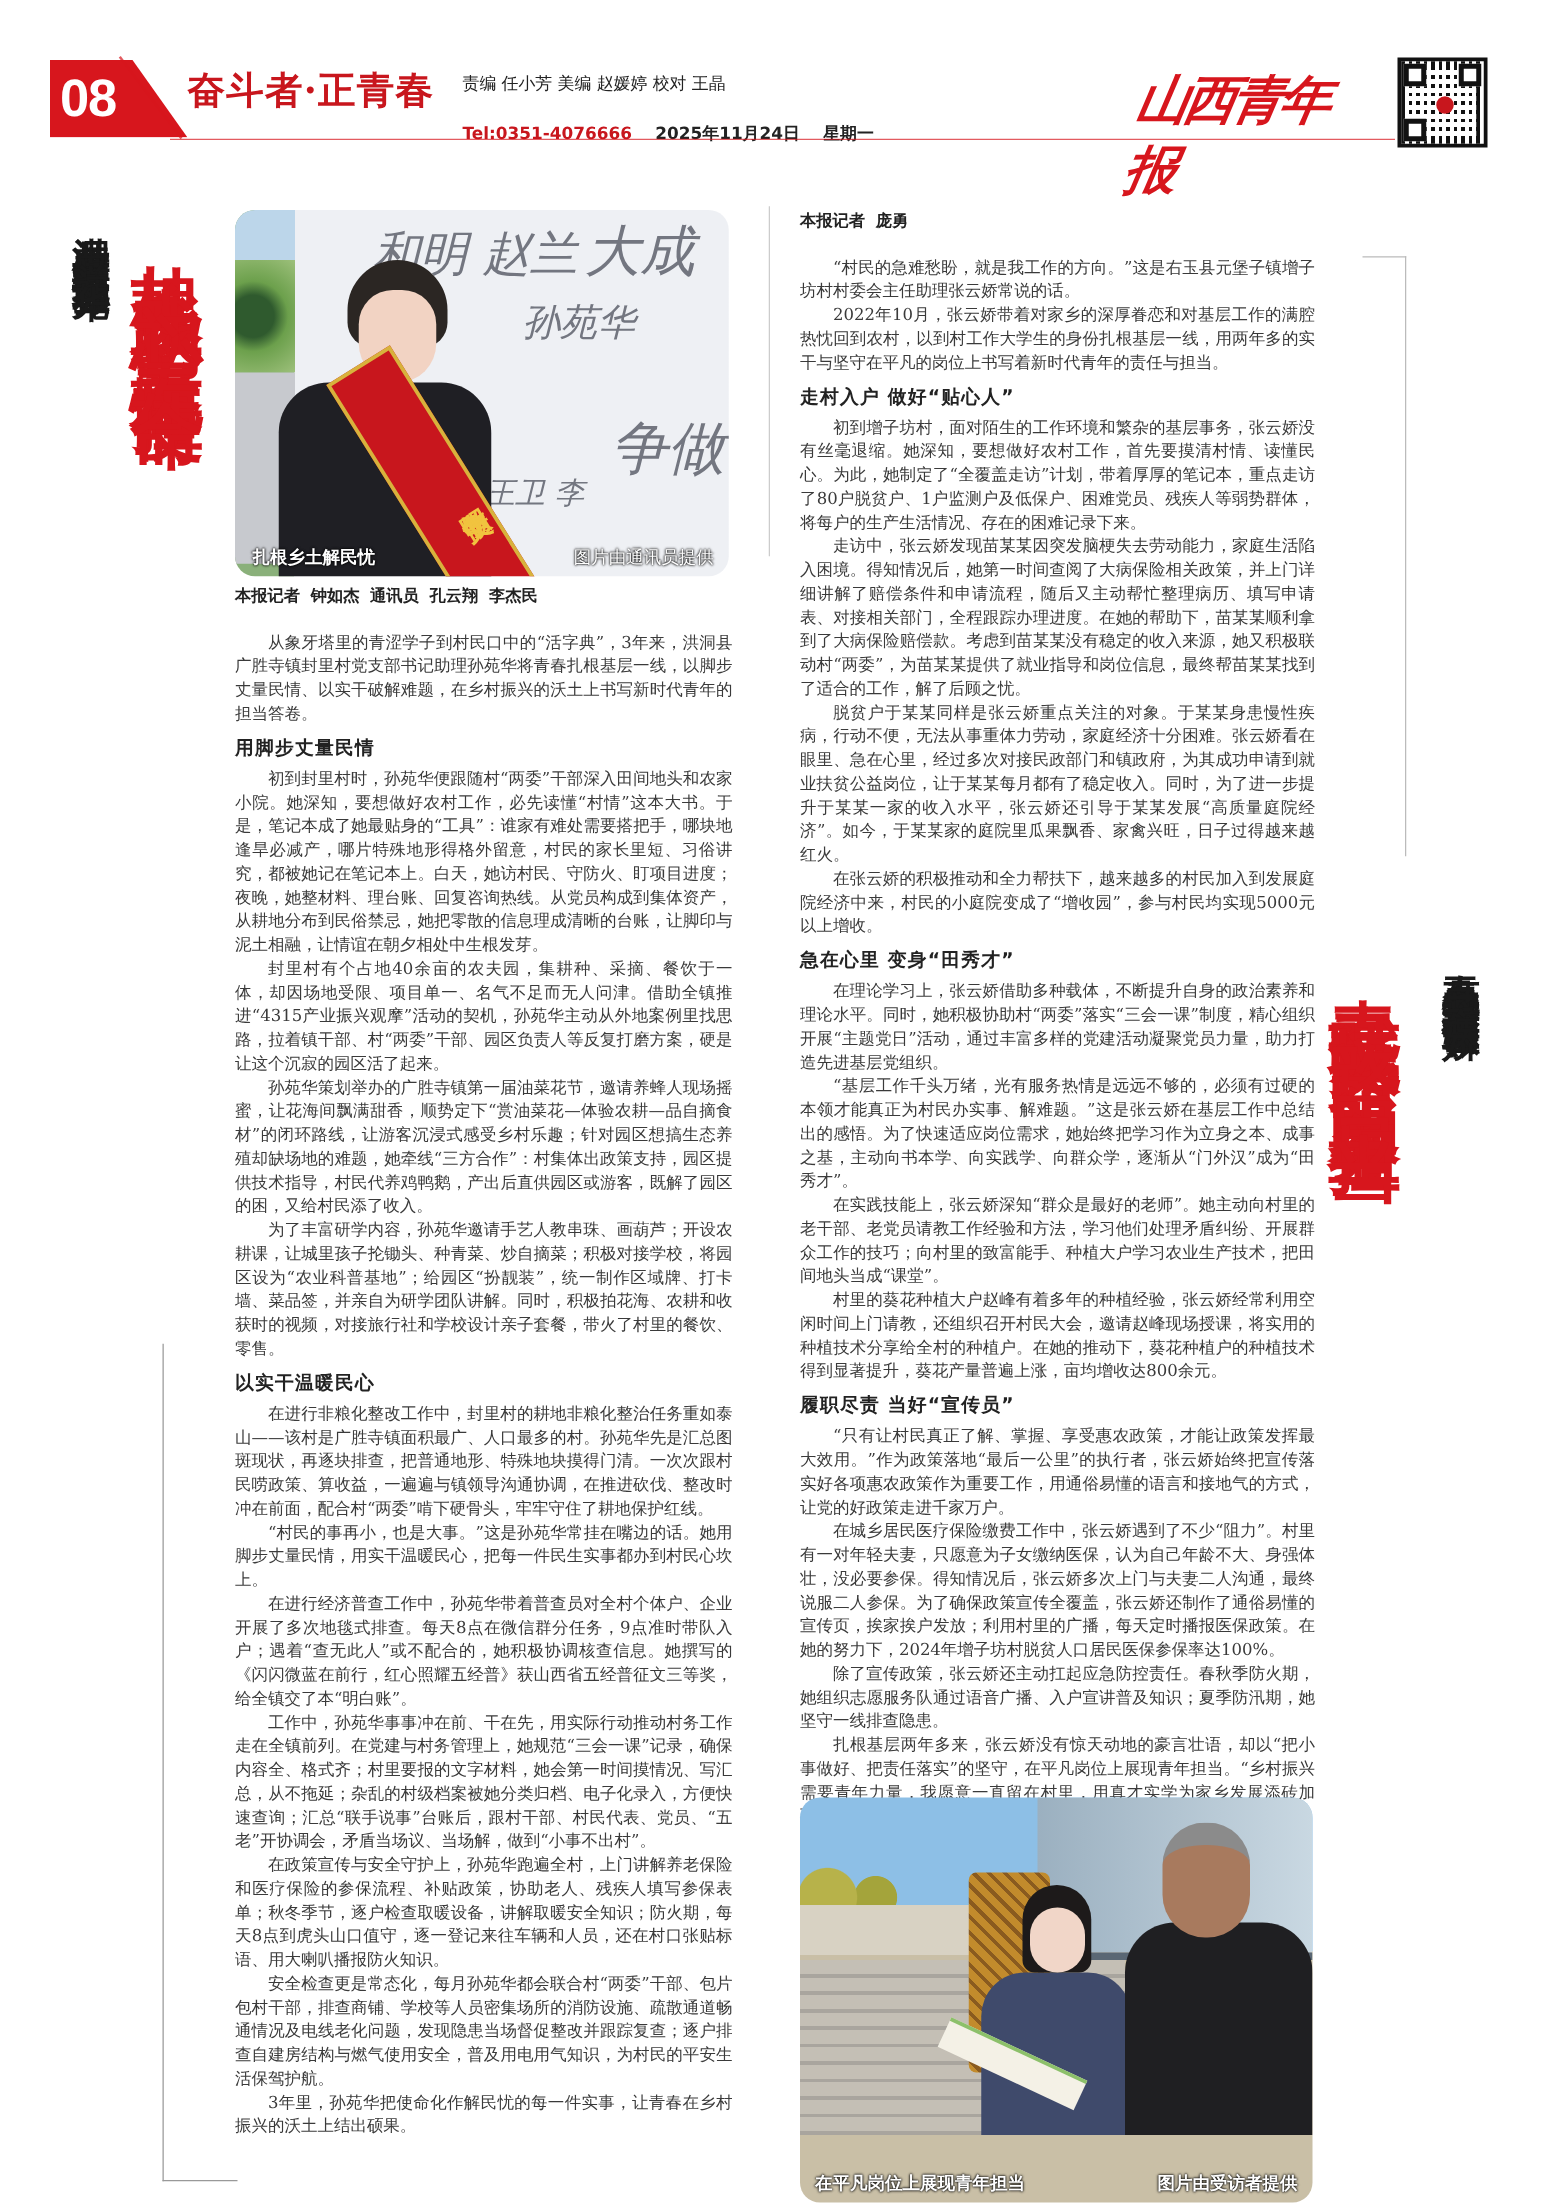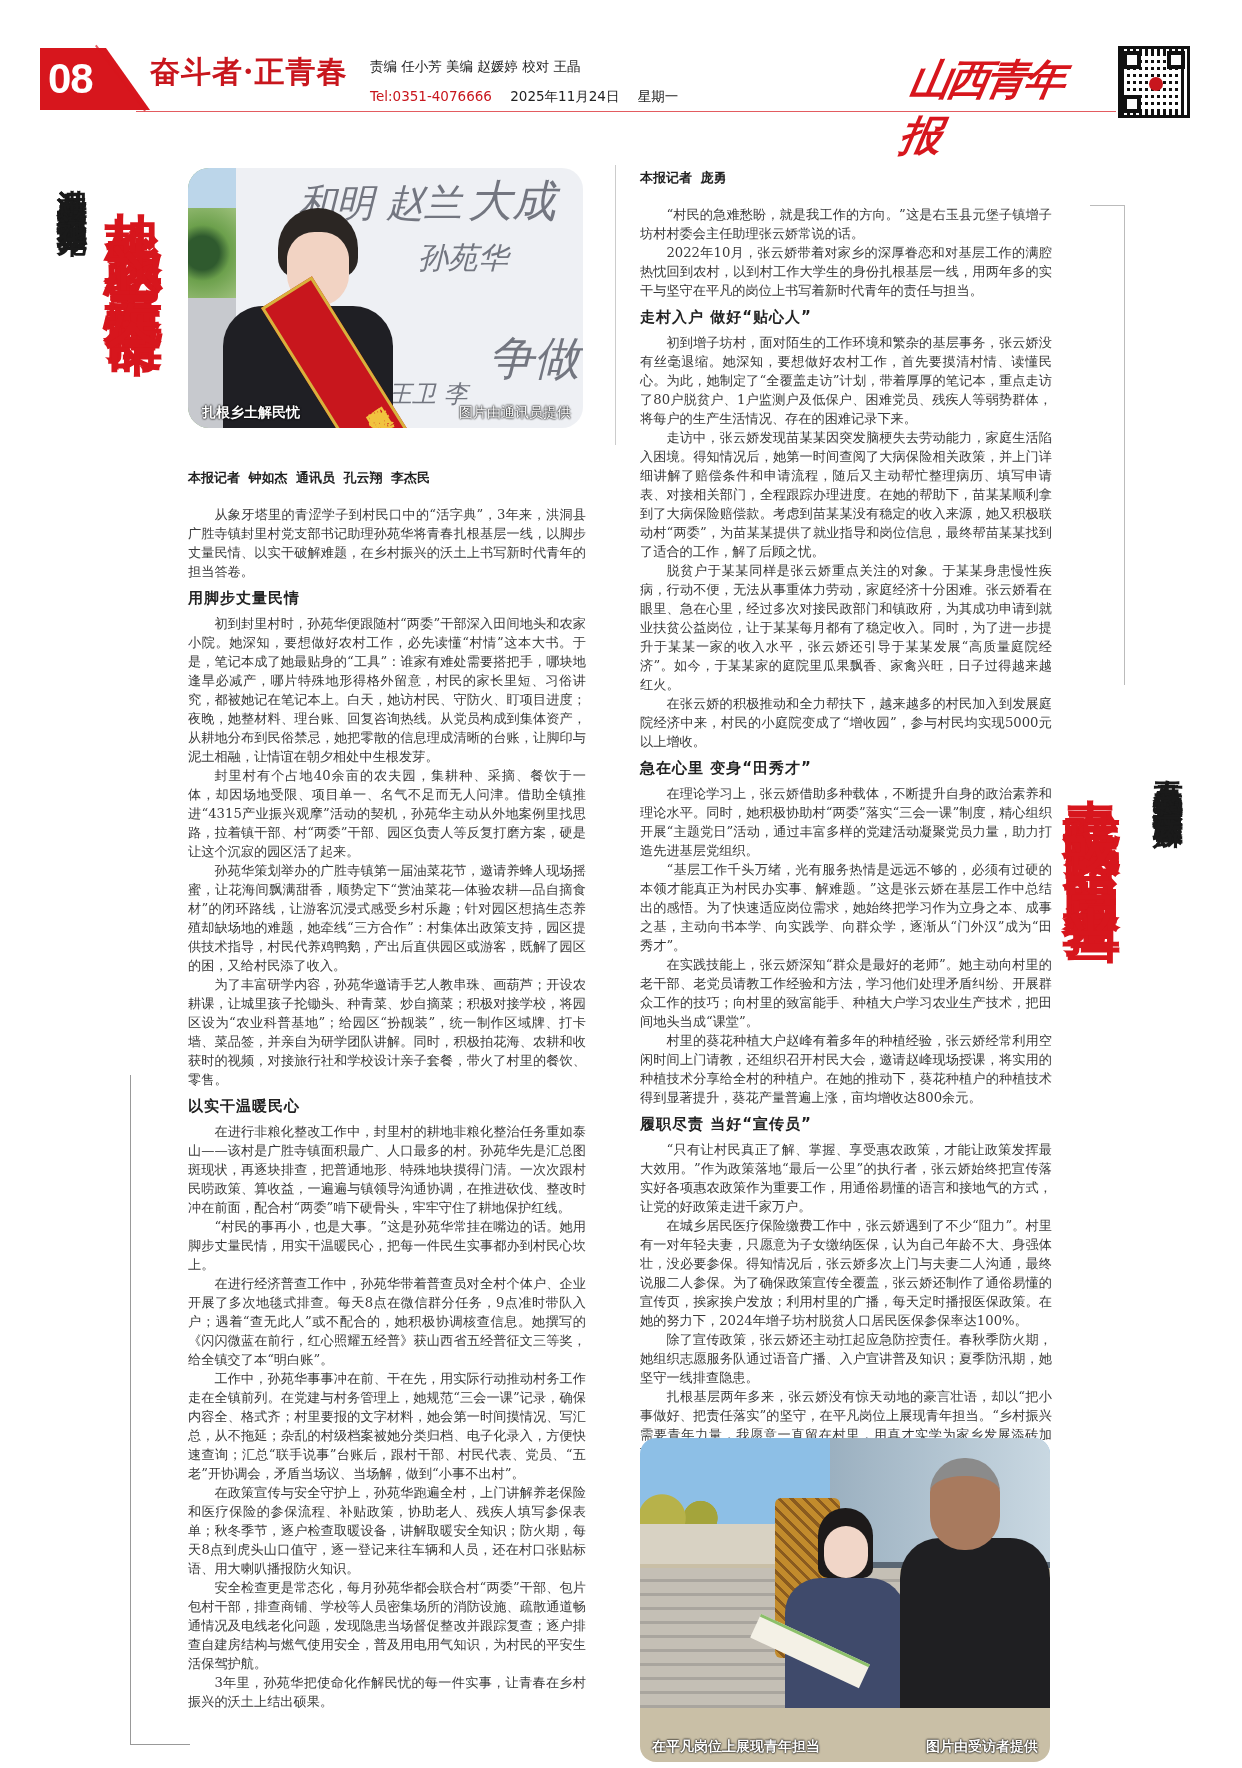--- a/index.html
+++ b/index.html
@@ -15,21 +15,21 @@
     color: #fff; font-family: "Liberation Sans", sans-serif; font-weight: bold;
     font-size: 42px; line-height: 62px; padding-left: 8px; letter-spacing: -1px;
   }
   .page-slash { position: absolute; left: 95px; top: 46px; width: 2px; height: 82px; background: #d7161d; transform: rotate(-37deg); transform-origin: top left; opacity: .7; }
   .section-title {
     position: absolute; left: 150px; top: 52px; font-size: 30px; font-weight: bold;
     color: #c8161d; letter-spacing: 1px; font-family: "DejaVu Serif", serif;
   }
   .editors { position: absolute; left: 370px; top: 58px; font-size: 13.5px; color: #222; font-family: "DejaVu Sans", sans-serif; }
   .editors .tel { color: #c8161d; }
-  .editors .line2 { margin-top: 12px; }
+  .editors .line2 { margin-top: 22px; font-weight: bold; }
   .editors .line2 span { margin-right: 14px; }
   .mast-rule { position: absolute; left: 136px; top: 111px; width: 980px; height: 1px; background: #d7161d; opacity: .7; }
   .logo {
     position: absolute; left: 905px; top: 52px; font-size: 42px; color: #d7161d;
     font-style: italic; font-weight: bold; font-family: "DejaVu Serif", serif; letter-spacing: -4px;
     transform: skewX(-10deg);
   }
   .qr {
     position: absolute; left: 1118px; top: 46px; width: 72px; height: 72px;
     background:
@@ -48,21 +48,21 @@
   .right-main { left: 1060px; top: 752px; font-size: 58px; color: #d7161d; font-weight: bold; letter-spacing: 6px; line-height: 64px; font-family: "DejaVu Sans", sans-serif; }
   .right-sub { left: 1148px; top: 756px; font-size: 30px; color: #1a1a1a; font-weight: bold; letter-spacing: 2px; line-height: 40px; font-family: "DejaVu Serif", serif; }
   .gap-word { display: inline-block; height: 30px; }
 
   .bracket-left { position: absolute; left: 130px; top: 1075px; width: 60px; height: 670px; border-left: 1px solid #999; border-bottom: 1px solid #999; }
   .bracket-right { position: absolute; left: 1090px; top: 205px; width: 35px; height: 480px; border-right: 1px solid #bbb; border-top: 1px solid #bbb; }
   .col-divider { position: absolute; left: 615px; top: 165px; width: 1px; height: 280px; background: #ccc; }
 
   
   .photo { position: absolute; border-radius: 16px; overflow: hidden; }
-  .photo1 { left: 188px; top: 168px; width: 395px; height: 260px; background: linear-gradient(90deg, #8ab07a 0 12%, #eef0f4 12% 100%); border-radius: 21px; }
+  .photo1 { left: 188px; top: 168px; width: 395px; height: 293px; background: linear-gradient(90deg, #8ab07a 0 12%, #eef0f4 12% 100%); }
   .photo1 .sky { position: absolute; left: 0; top: 0; width: 48px; height: 60px; background: #bcd6ea; }
   .photo1 .trees { position: absolute; left: 0; top: 40px; width: 48px; height: 90px; background: radial-gradient(circle at 30% 50%, #2f5a2e 0 30%, #6ca04c 50%, #9dc07b 100%); }
   .photo1 .road { position: absolute; left: 0; top: 130px; width: 48px; height: 153px; background: #c7c9ce; }
   .photo1 .scribble { position: absolute; color: #4a4e5a; font-size: 38px; font-style: italic; opacity: .75; font-family: "DejaVu Serif", serif; }
   .photo1 .person { position: absolute; left: 35px; top: 40px; width: 170px; height: 250px; }
   .photo1 .hair { position: absolute; left: 55px; top: 0; width: 80px; height: 70px; border-radius: 40px 40px 20px 20px; background: #2b2623; }
   .photo1 .face { position: absolute; left: 64px; top: 24px; width: 62px; height: 74px; border-radius: 30px 30px 34px 34px; background: #f2d3c3; }
   .photo1 .coat { position: absolute; left: 0; top: 98px; width: 170px; height: 160px; border-radius: 40px 40px 0 0; background: #1f1f24; }
   .photo1 .sash { position: absolute; left: 38px; top: 100px; width: 60px; height: 230px; background: #c8161d; border: 3px solid #d8b23c; transform: rotate(-32deg); transform-origin: top left; color: #f1c33f; font-size: 22px; font-weight: bold; writing-mode: vertical-rl; text-align: center; padding-top: 30px; }
   .caption { position: absolute; bottom: 6px; color: #fff; font-size: 14px; font-weight: bold; font-family: "DejaVu Sans", sans-serif; text-shadow: 0 0 2px #000, 0 0 2px #000; }

